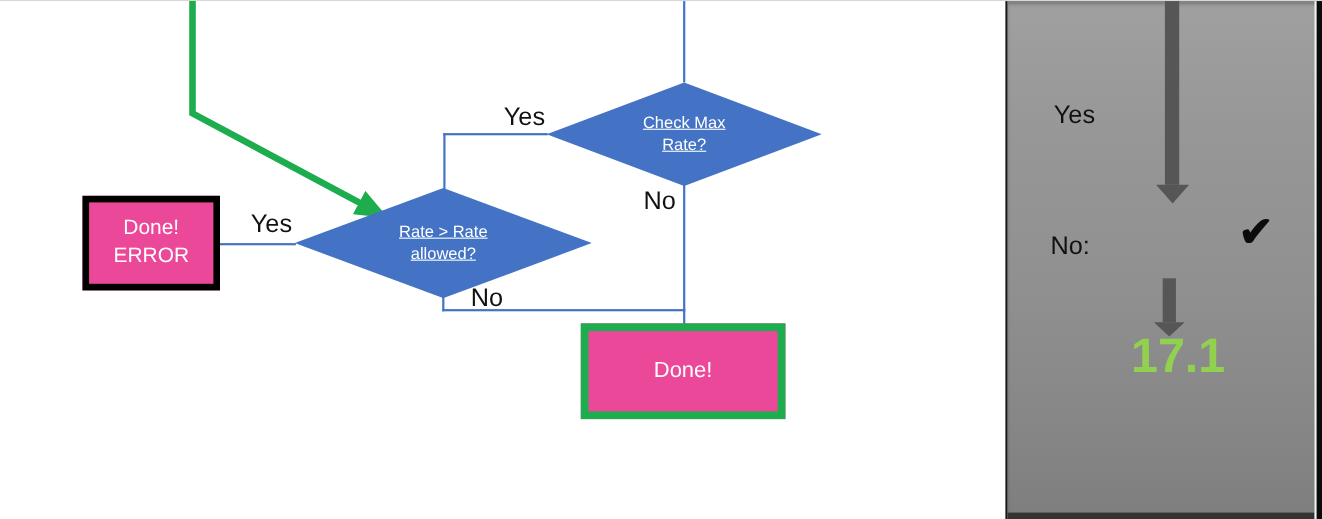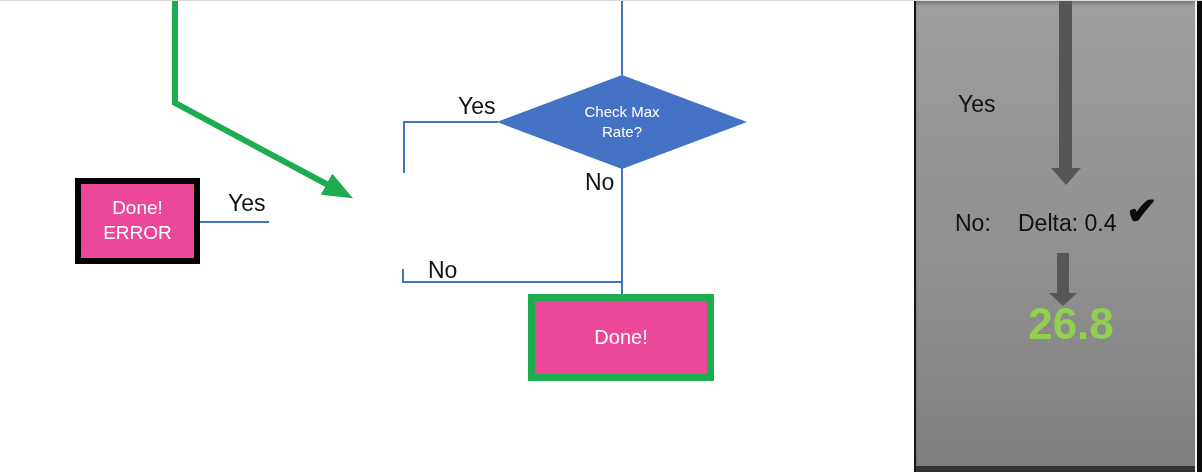--- a/index.html
+++ b/index.html
@@ -21,20 +21,21 @@
   .diamond{
     position:absolute;background:#4472C4;
     clip-path:polygon(50% 0%,100% 50%,50% 100%,0% 50%);
     display:flex;align-items:center;justify-content:center;
   }
   .diamond-check{left:497px;top:74px;width:250px;height:94px;}
   .diamond-rate{left:268px;top:170px;width:270px;height:100px;}
   .diamond .lbl{
     color:#fff;font-size:15px;line-height:1.35;text-align:center;
     white-space:pre-line;
+    text-decoration:underline;
   }
   .box{
     position:absolute;background:#ec4899;box-sizing:border-box;
     display:flex;align-items:center;justify-content:center;
     color:#fff;text-align:center;
   }
   .box-done-error{
     left:75px;top:177px;width:125px;height:86px;
     border:6px solid #000;font-size:19px;line-height:1.3;white-space:pre-line;
   }
@@ -95,43 +96,46 @@
         <path d="M0,0 L5,2 L0,4 Z" fill="#1DAD4E"></path>
       </marker>
     </defs>
     <polyline points="175,0 175,102 345,193" fill="none" stroke="#1DAD4E" stroke-width="6" marker-end="url(#ah)"></polyline>
   </svg>
 
   <div class="diamond diamond-check">
     <span class="lbl">Check Max
 Rate?</span>
   </div>
+  <div class="diamond diamond-rate">
+    <span class="lbl">Rate &gt; Rate
+allowed?</span>
+  </div>
 
   <div class="box box-done-error">Done!
 ERROR</div>
   <div class="box box-done">Done!</div>
 
   <div class="edge-lbl lbl-yes1">Yes</div>
   <div class="edge-lbl lbl-no1">No</div>
   <div class="edge-lbl lbl-yes2">Yes</div>
   <div class="edge-lbl lbl-no2">No</div>
 
   <div class="panel">
     <div class="p-arrow-shaft a1-shaft"></div>
     <div class="p-arrow-head a1-head"></div>
 
     <div class="p-txt p-yes">Yes</div>
 
     <div class="p-txt p-no">No:</div>
-    <div class="p-txt p-delta">Delta: 0.4</div>
     <div class="p-txt p-check">✔</div>
 
     <div class="p-arrow-shaft a2-shaft"></div>
     <div class="p-arrow-head a2-head"></div>
 
-    <div class="p-txt p-result">26.8</div>
+    <div class="p-txt p-result">17.1</div>
 
     <div class="panel-bottom-band"></div>
     <div class="panel-edge-white"></div>
     <div class="panel-edge-black"></div>
   </div>
 
 </div>
 
 </body></html>

